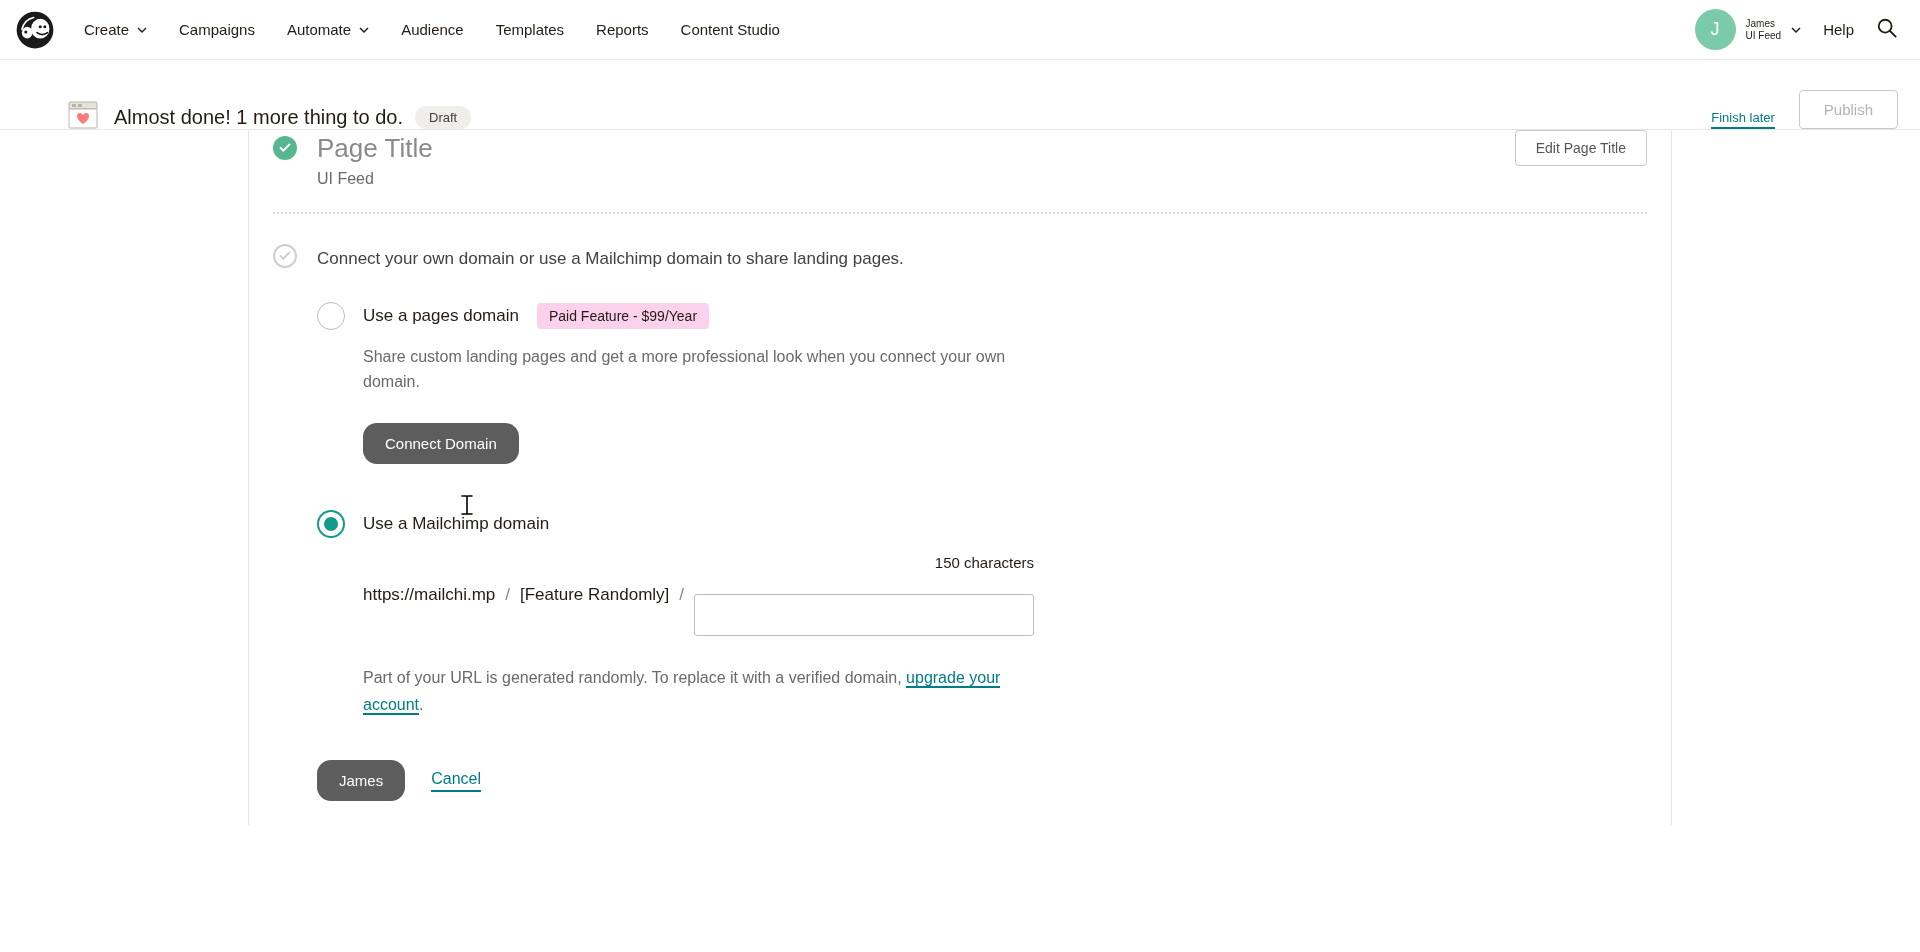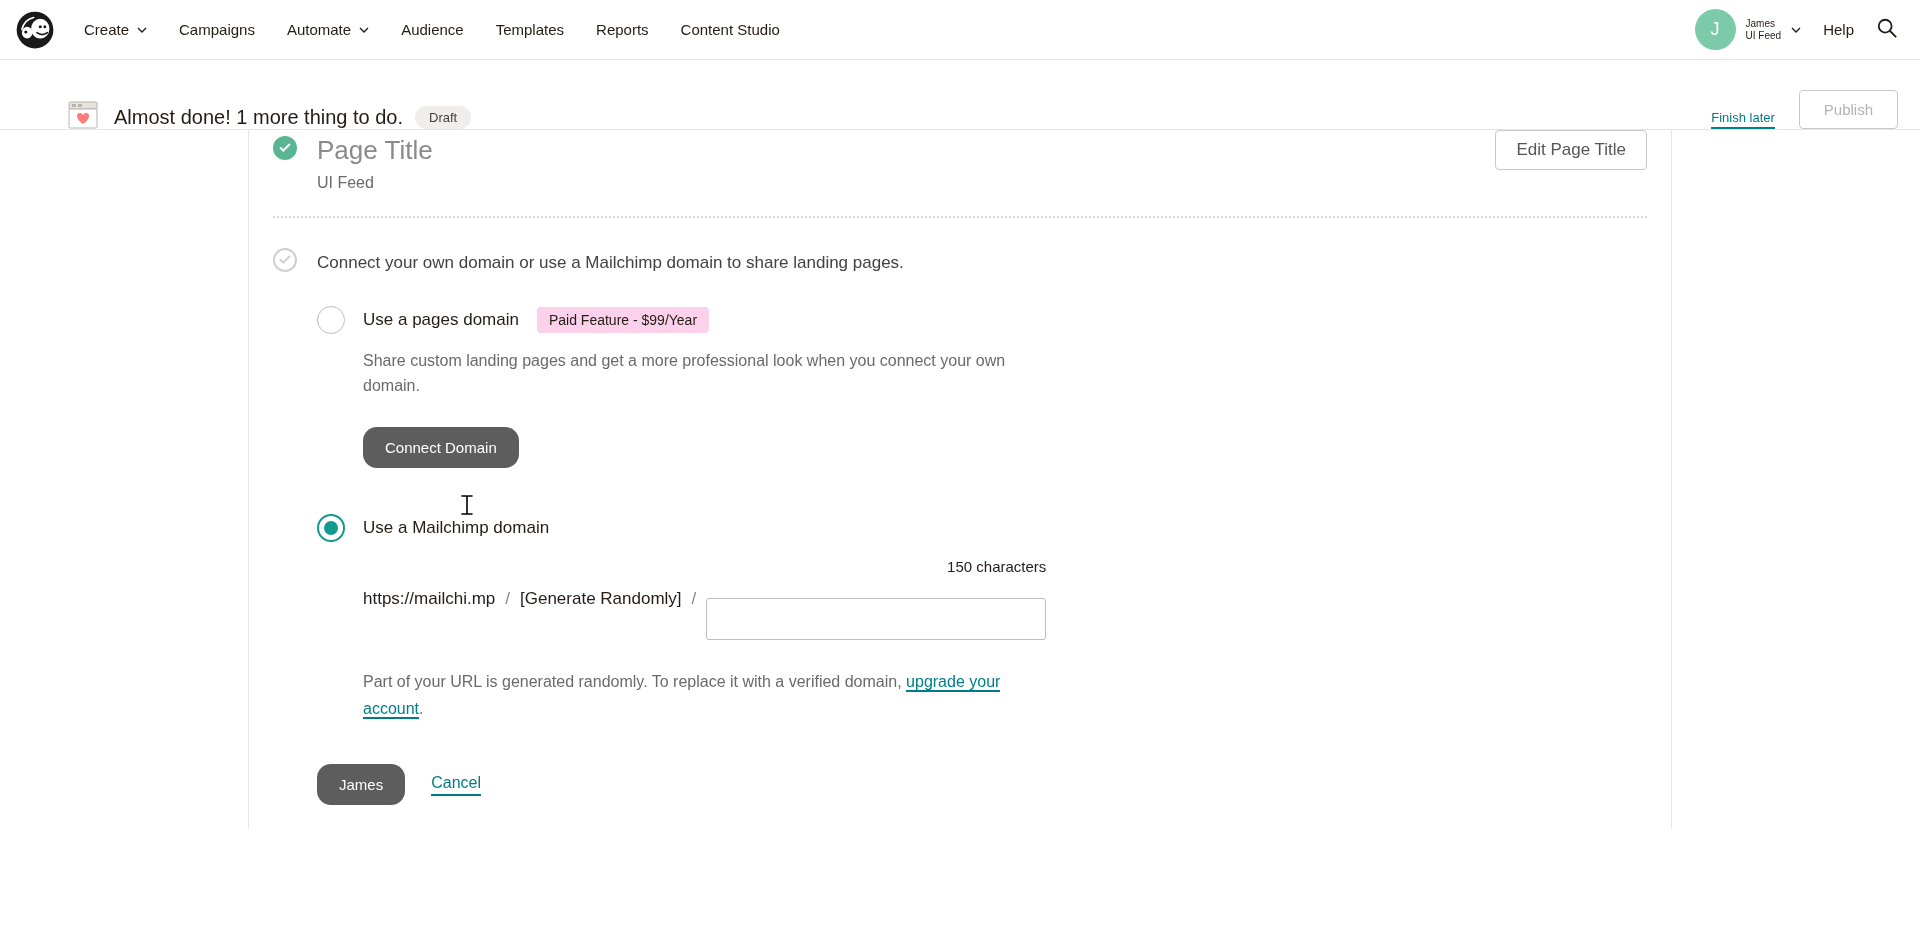--- a/index.html
+++ b/index.html
@@ -63,21 +63,21 @@
   .checkbadge{width:24px;height:24px;border-radius:50%;display:inline-flex;
     align-items:center;justify-content:center;}
   .checkbadge.done{background:var(--green);}
   .checkbadge.open{border:2px solid #cfcfcf;}
   .checkbadge svg{width:14px;height:14px;}
   .secbody{flex:1;}
   .sechead{display:flex;align-items:center;}
   .sectitle{font-size:26px;color:var(--ink);}
   .sechead .grow{flex:1;}
   .editbtn{border:1px solid var(--border);border-radius:4px;background:#fff;
-    padding:9px 20px;font-size:17px;color:#555;cursor:pointer;}
+    padding:9px 20px;font-size:14px;color:#555;cursor:pointer;}
   .subtext{font-size:16px;color:var(--muted);margin-top:4px;}
   .desc{font-size:17px;color:var(--ink-soft);margin-top:8px;line-height:1.5;}
 
   .divider{border-top:2px dotted #d9d9d9;margin:0 24px;}
 
   .radiorow{display:flex;align-items:center;gap:18px;margin-top:30px;}
   .radio{width:28px;height:28px;border-radius:50%;border:1px solid #bdbdbd;
     display:inline-flex;align-items:center;justify-content:center;cursor:pointer;
     flex-shrink:0;}
   .radio.selected{border:2px solid #139a8e;}
@@ -255,21 +255,21 @@
           <span class="radio selected">
                 <span class="dot"></span>
               </span>
           <span class="optlabel">Use a Mailchimp domain</span>
         </div>
         <div class="indent">
           <div class="urlrow">
             <div class="pieces">
               <span>https://mailchi.mp</span>
               <span class="slash">/</span>
-              <span>[Generate Randomly]</span>
+              <span>[Feature Randomly]</span>
               <span class="slash">/</span>
             </div>
             <div class="urlcol">
               <span class="count">150 characters</span>
               <input class="urlinput" type="text" value="" style="">
             </div>
           </div>
           <div class="notice">
             <span>Part of your URL is generated randomly. To replace it with a verified domain, </span><a href="#">upgrade your account</a><span>.</span>
           </div>

